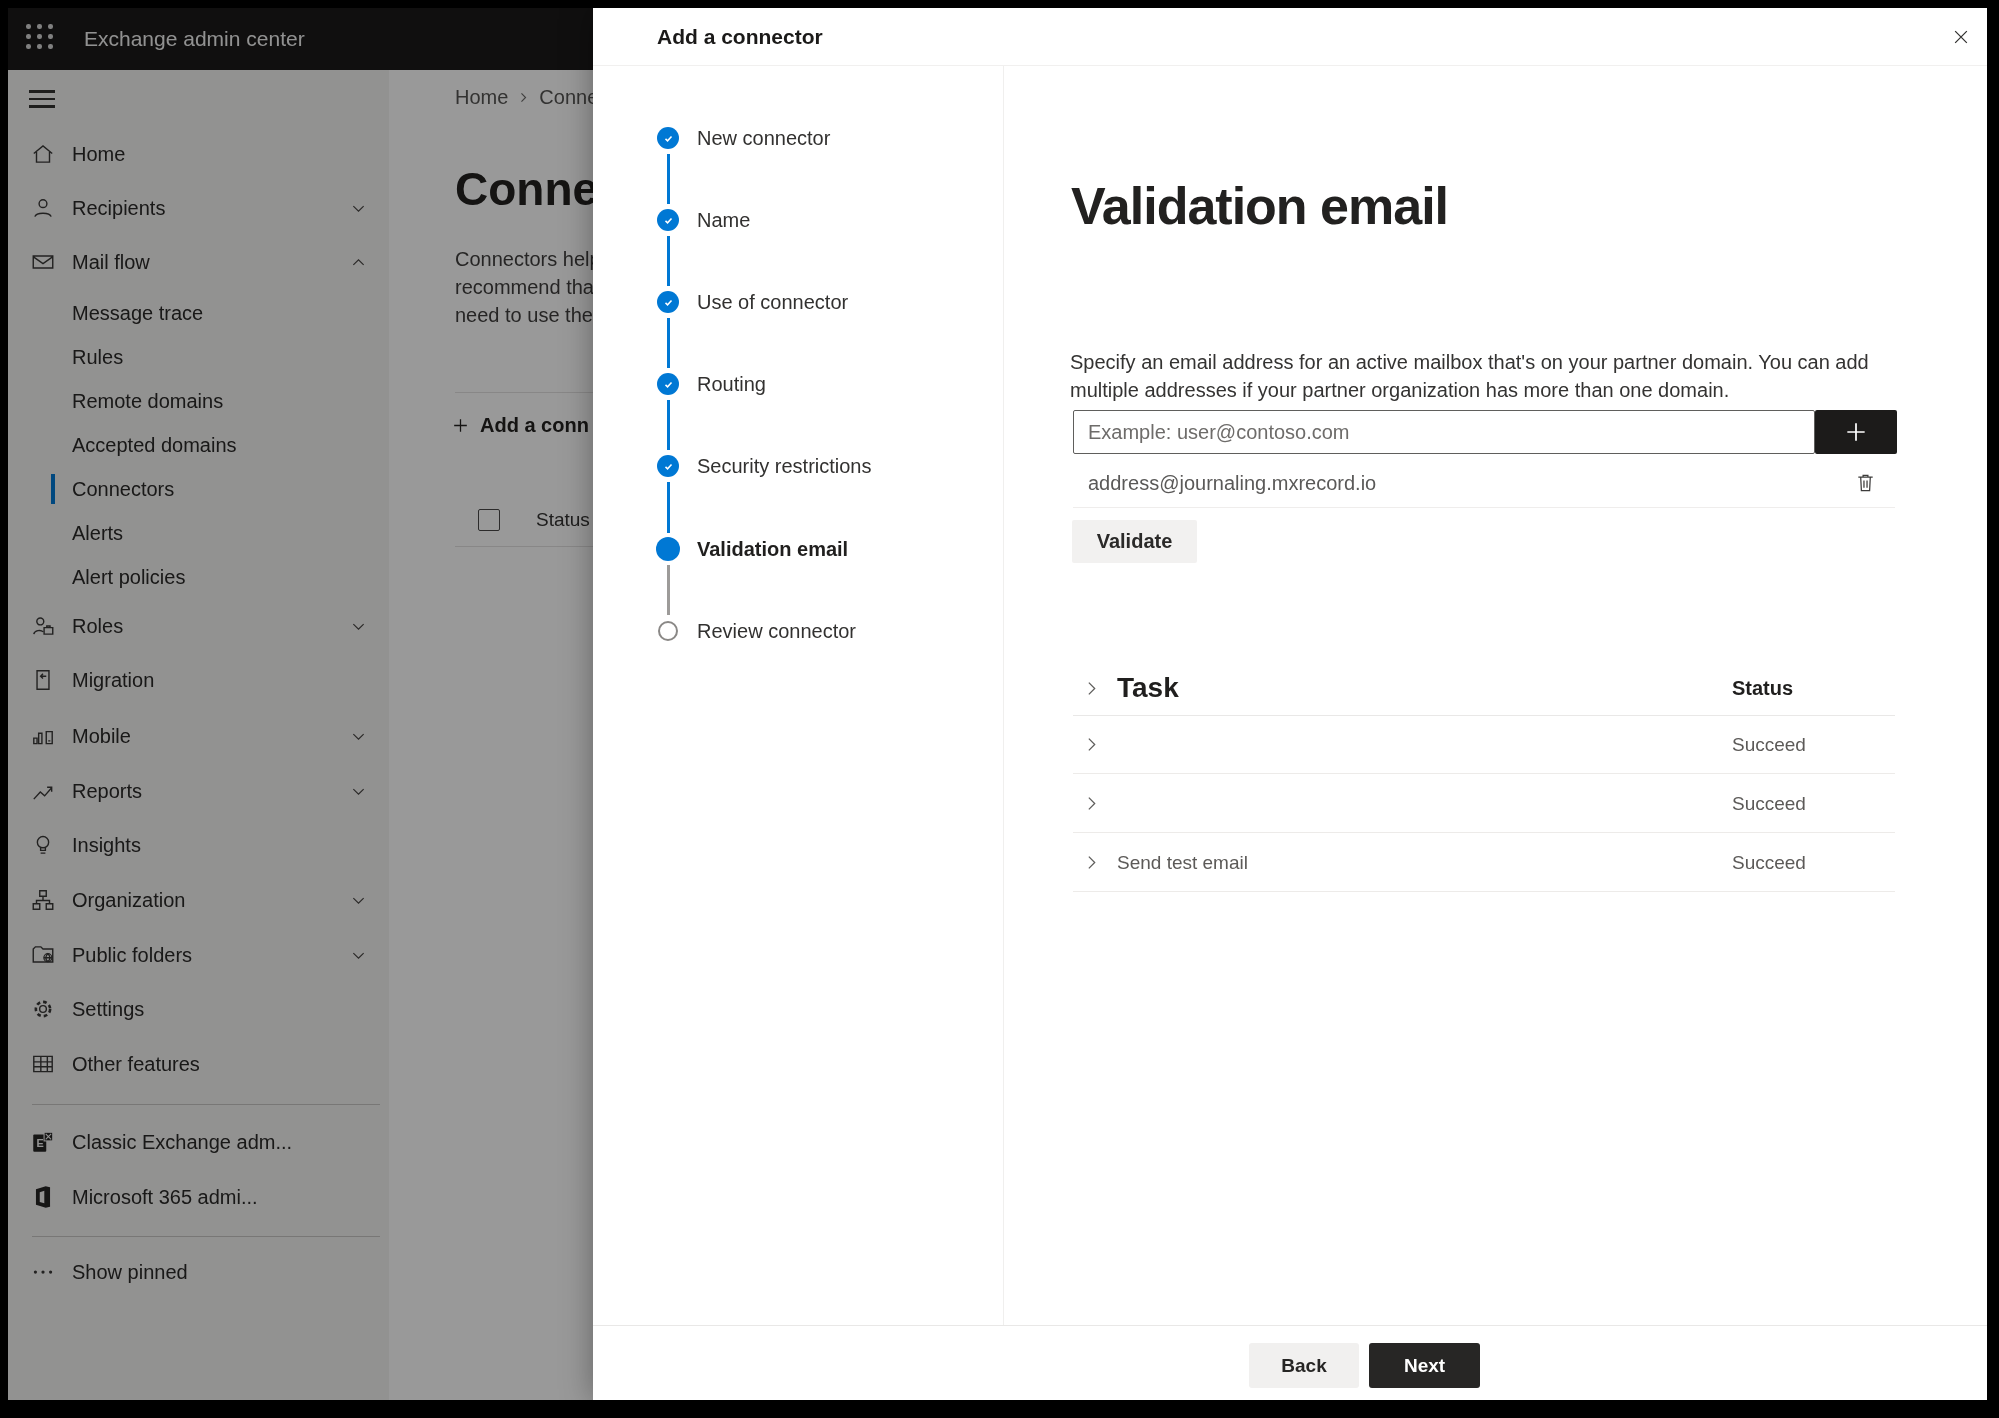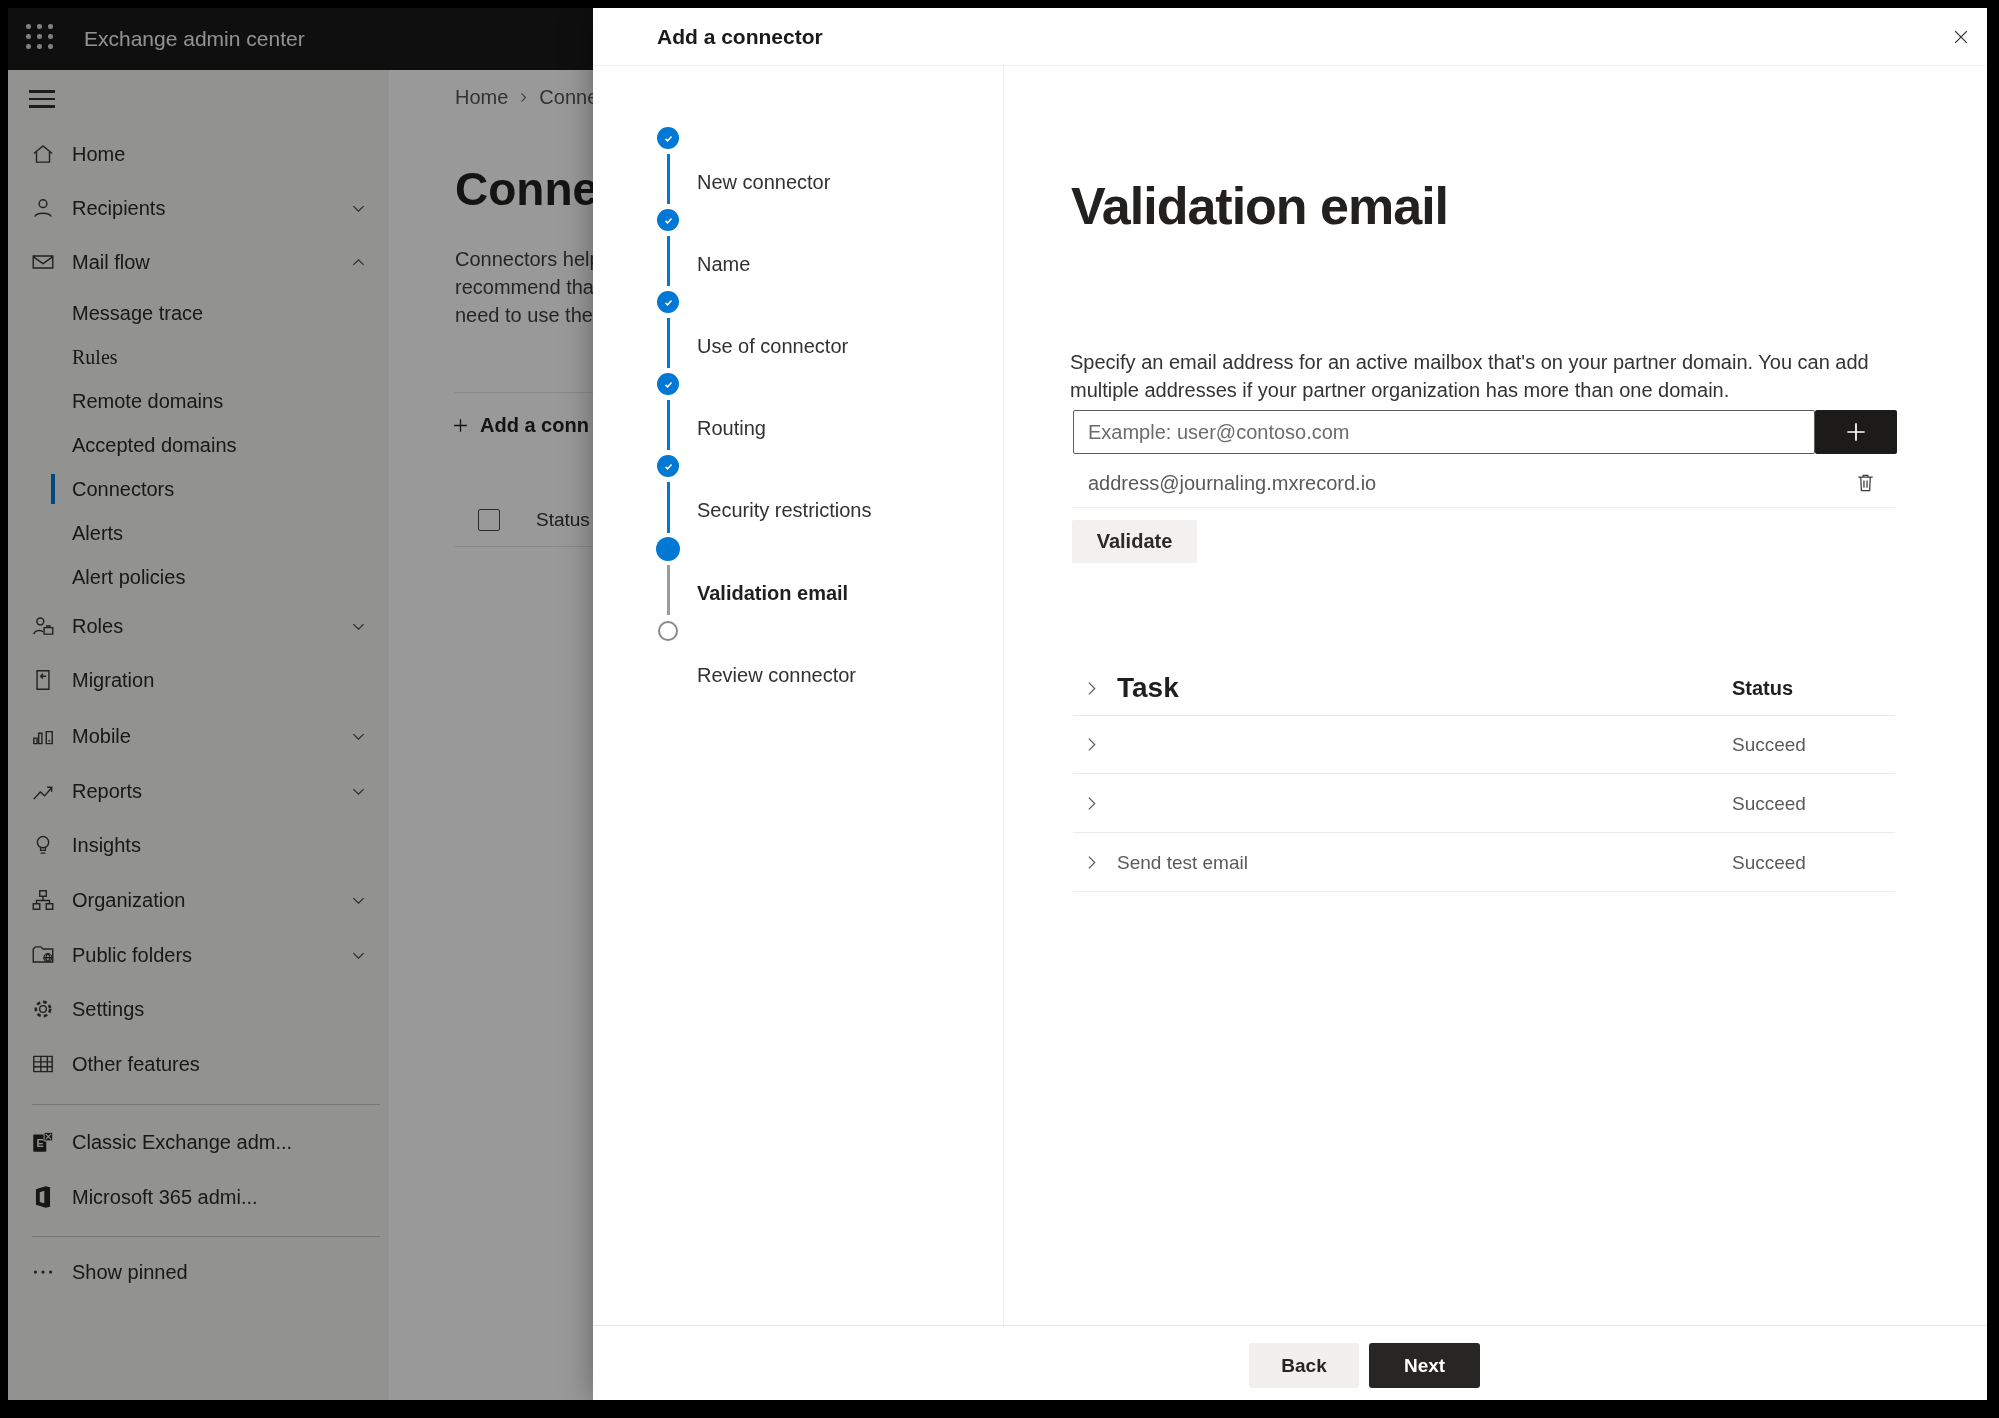--- a/index.html
+++ b/index.html
@@ -55,21 +55,21 @@
 
   
   .step-seg { position:absolute; left:73.5px; width:3px; }
   .step-seg.blue { background:#0078d4; }
   .step-seg.gray { background:#9d9b99; }
   .step-dot { position:absolute; border-radius:50%; }
   .step-dot.done { left:64px; width:22px; height:22px; background:#0078d4; }
   .step-dot.done svg { width:15px; height:15px; margin:3.5px; display:block; }
   .step-dot.current { left:63px; width:24px; height:24px; background:#0078d4; }
   .step-dot.todo { left:65px; width:20px; height:20px; background:#fff; border:2px solid #8a8886; }
-  .step-label { position:absolute; left:104px; height:28px; line-height:28px; font-size:20px; color:#323130; white-space:nowrap; cursor:pointer;margin-top:44px; }
+  .step-label { position:absolute; left:104px; height:28px; line-height:28px; font-size:20px; color:#323130; white-space:nowrap; cursor:pointer; }
   .step-label.current { font-weight:bold; color:#201f1e; }
 
   
   .v-title { position:absolute; left:478px; top:168px; font-size:52px; font-weight:bold; letter-spacing:-1px; color:#222120; }
   .v-desc { position:absolute; left:477px; top:312px; font-size:20px; line-height:28px; color:#343332; white-space:nowrap;margin-top:28px; }
   .email-input { position:absolute; left:480px; top:402px; width:742px; height:44px; border:1px solid #5f5e5c; border-radius:2px; padding:0 14px; font-size:20px; color:#201f1e; font-family:"Liberation Sans", sans-serif; outline:none; }
   .email-input::placeholder { color:#6e6c6a; }
   .plus-btn { position:absolute; left:1222px; top:402px; width:82px; height:44px; background:#1c1b1a; border:none; border-radius:2px; cursor:pointer; color:#fff; }
   .plus-btn svg { width:26px; height:26px; margin:0 auto; display:block; }
   .addr-label { position:absolute; left:495px; top:461px; height:28px; line-height:28px; font-size:20px; color:#5a5958; white-space:nowrap; }
@@ -158,21 +158,21 @@
           <span class="lbl">Mail flow</span>
           <span class="chev">
             <svg viewBox="0 0 24 24">
               <path d="M5.5 15l6.5-6.5L18.5 15" fill="none" stroke="currentColor" stroke-width="1.5"></path>
             </svg>
           </span>
         </div>
         <div class="nav-item" style="top: 223px;">
           <span class="lbl">Message trace</span>
         </div>
-        <div class="nav-item" style="top: 267px; font-family: Liberation Serif, serif;">
+        <div class="nav-item" style="top: 267px;">
           <span class="lbl">Rules</span>
         </div>
         <div class="nav-item" style="top: 311px;">
           <span class="lbl">Remote domains</span>
         </div>
         <div class="nav-item" style="top: 355px;">
           <span class="lbl">Accepted domains</span>
         </div>
         <div class="nav-item" style="top: 399px;">
           <span class="sel-bar"></span>

